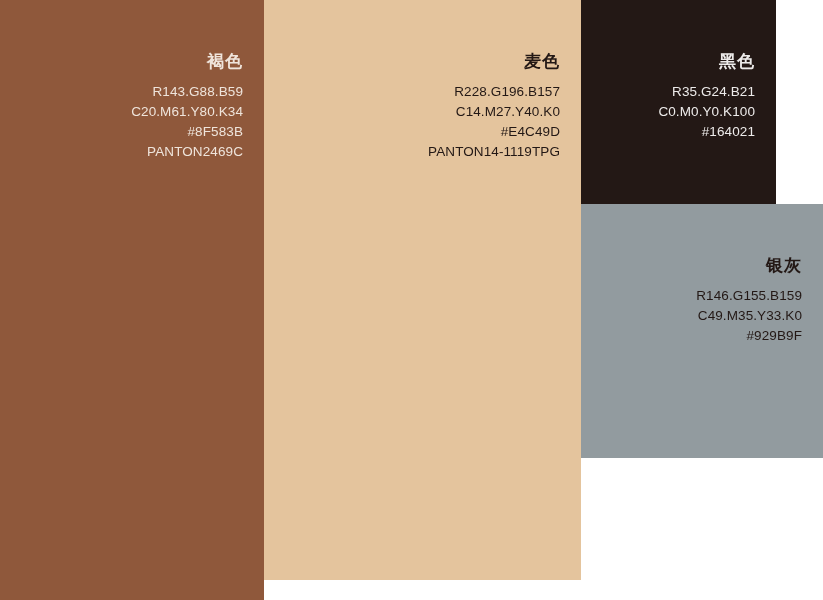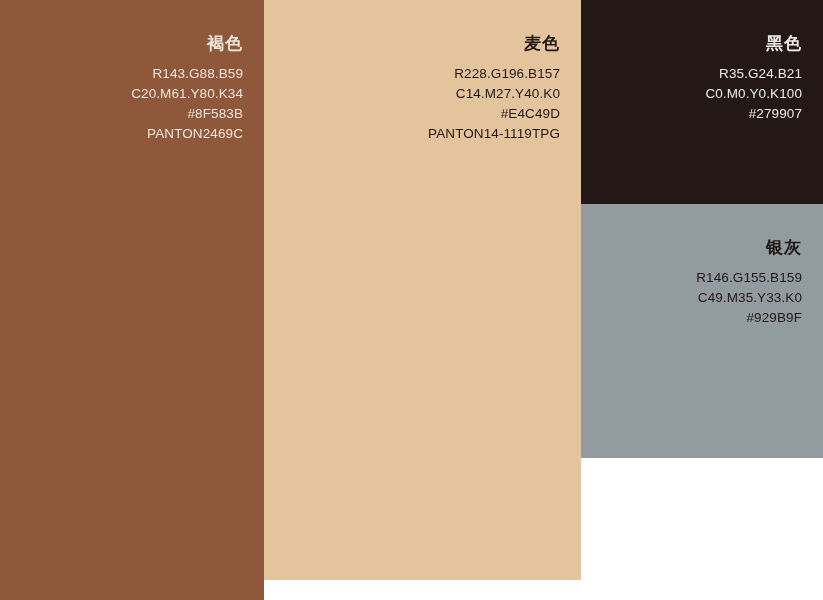--- a/index.html
+++ b/index.html
@@ -19,21 +19,21 @@
   .swatch {
     position: absolute;
     box-sizing: border-box;
     overflow: hidden;
   }
   .swatch-inner {
     position: absolute;
     top: 0;
     right: 0;
     text-align: right;
-    padding-top: 33px;
+    padding-top: 51px;
     padding-right: 21px;
   }
   .swatch-title {
     font-size: 17px;
     font-weight: bold;
     line-height: 22px;
     letter-spacing: 1px;
     margin: 0 0 9px 0;
     white-space: nowrap;
   }
@@ -45,21 +45,21 @@
   .swatch-specs li {
     font-size: 13.5px;
     line-height: 20px;
     white-space: nowrap;
     letter-spacing: 0.1px;
   }
 
   
   #swatch-brown  { left: 0;     top: 0;     width: 264px; height: 600px; }
   #swatch-wheat  { left: 264px; top: 0;     width: 317px; height: 580px; }
-  #swatch-black  { left: 581px; top: 0;     width: 242px; height: 204px; }
+  #swatch-black  { left: 581px; top: 0;     width: 195px; height: 204px; }
   #swatch-silver { left: 581px; top: 204px; width: 242px; height: 254px; }
   #swatch-white  { left: 581px; top: 415px; width: 242px; height: 185px; }
 
   
   #swatch-white .swatch-inner { padding-top: 30px; }
 </style>
 </head>
 <body>
 
 <div id="palette">
@@ -87,21 +87,21 @@
       </ul>
     </div>
   </div>
 
   <div class="swatch" id="swatch-black" style="background-color: rgb(35, 24, 21); color: rgb(237, 235, 234);">
     <div class="swatch-inner">
       <div class="swatch-title">黑色</div>
       <ul class="swatch-specs">
         <li>R35.G24.B21</li>
         <li>C0.M0.Y0.K100</li>
-        <li>#279907</li>
+        <li>#164021</li>
       </ul>
     </div>
   </div>
 
   <div class="swatch" id="swatch-silver" style="background-color: rgb(146, 155, 159); color: rgb(35, 24, 21);">
     <div class="swatch-inner">
       <div class="swatch-title">银灰</div>
       <ul class="swatch-specs">
         <li>R146.G155.B159</li>
         <li>C49.M35.Y33.K0</li>

